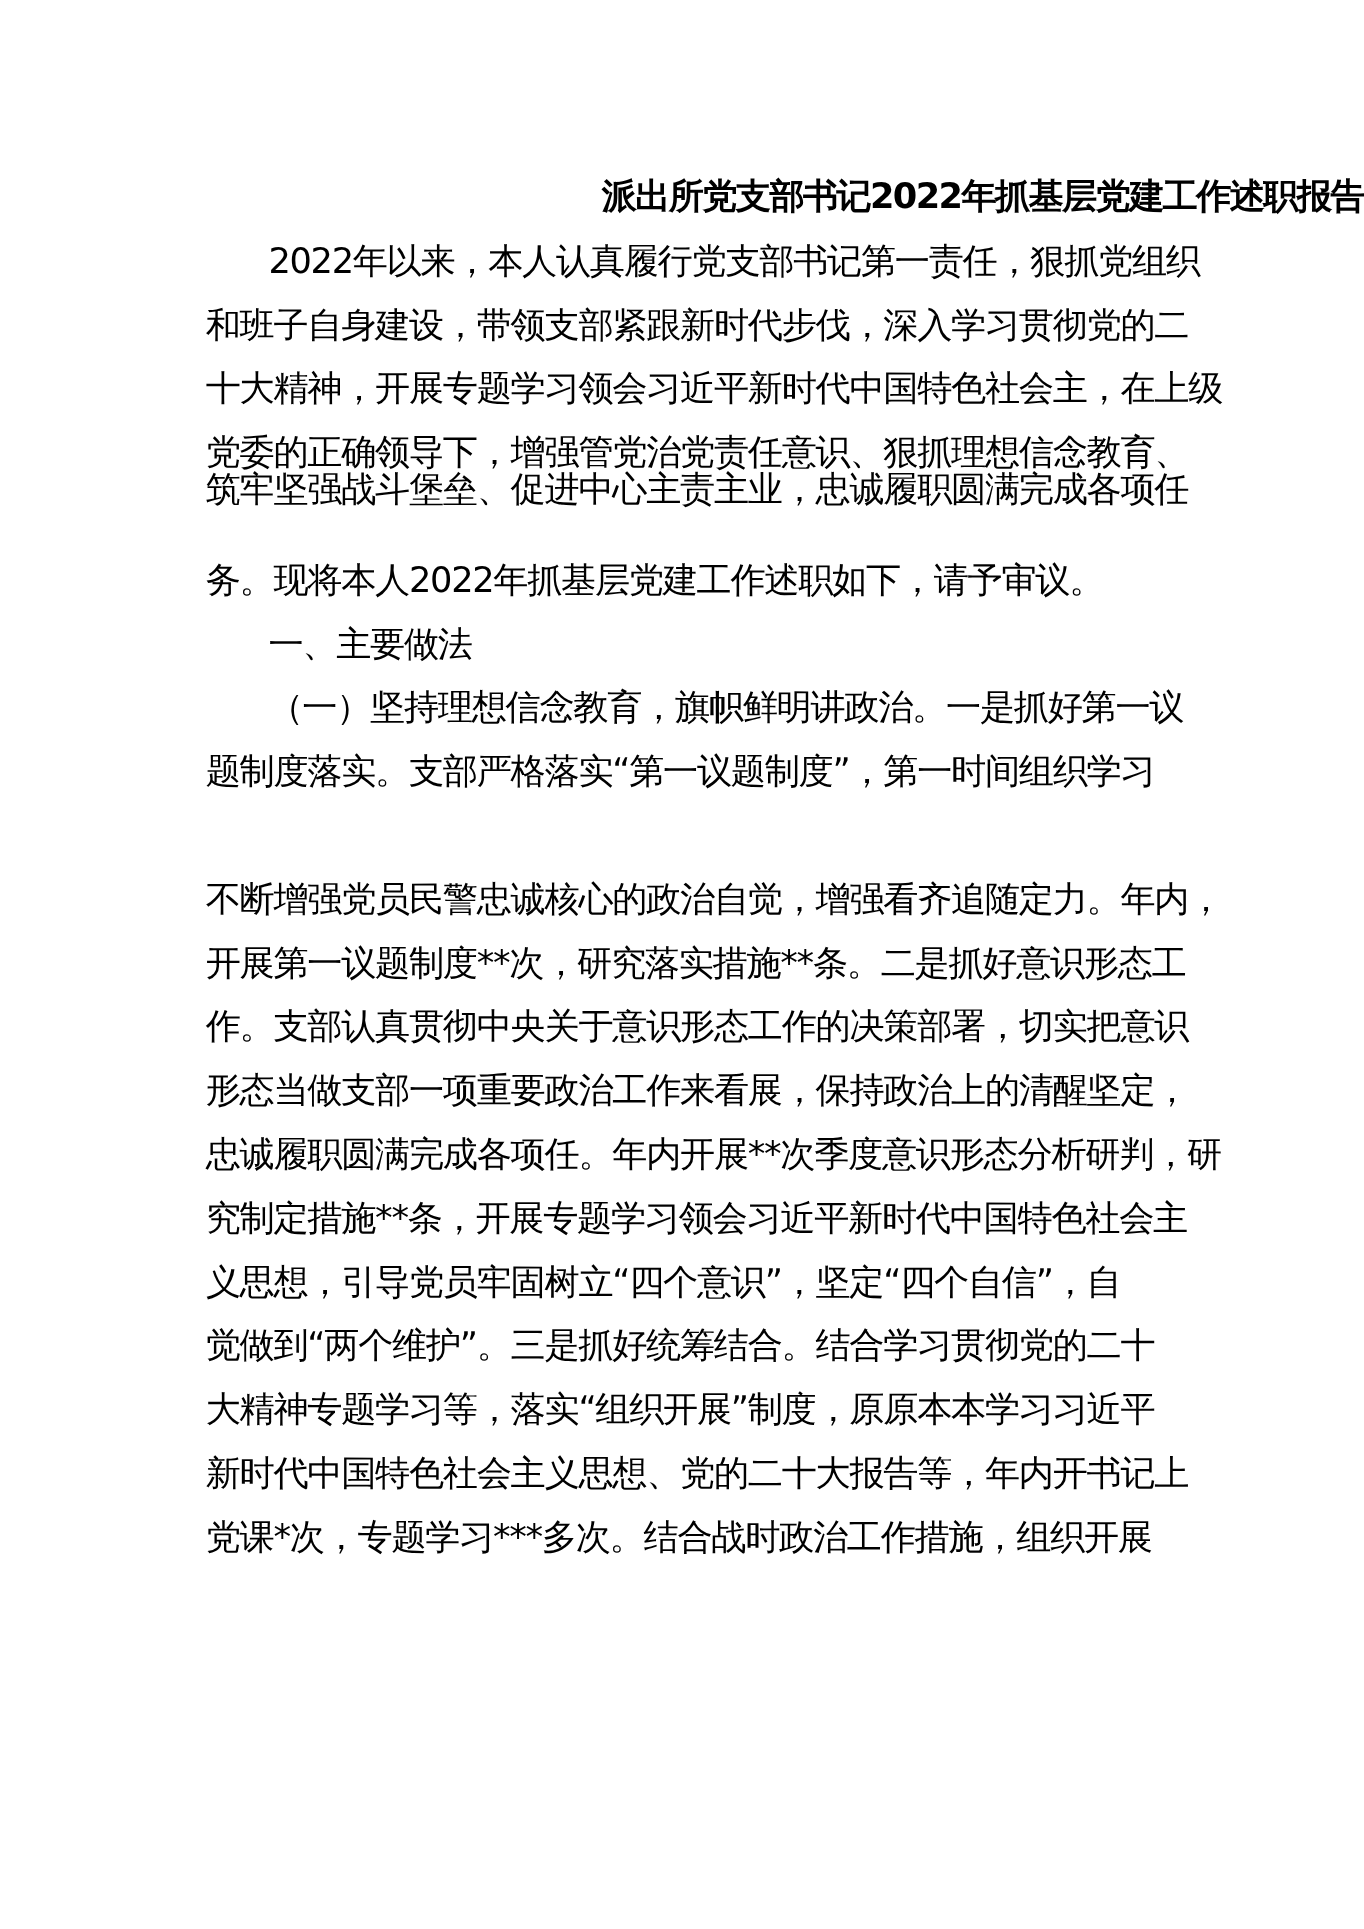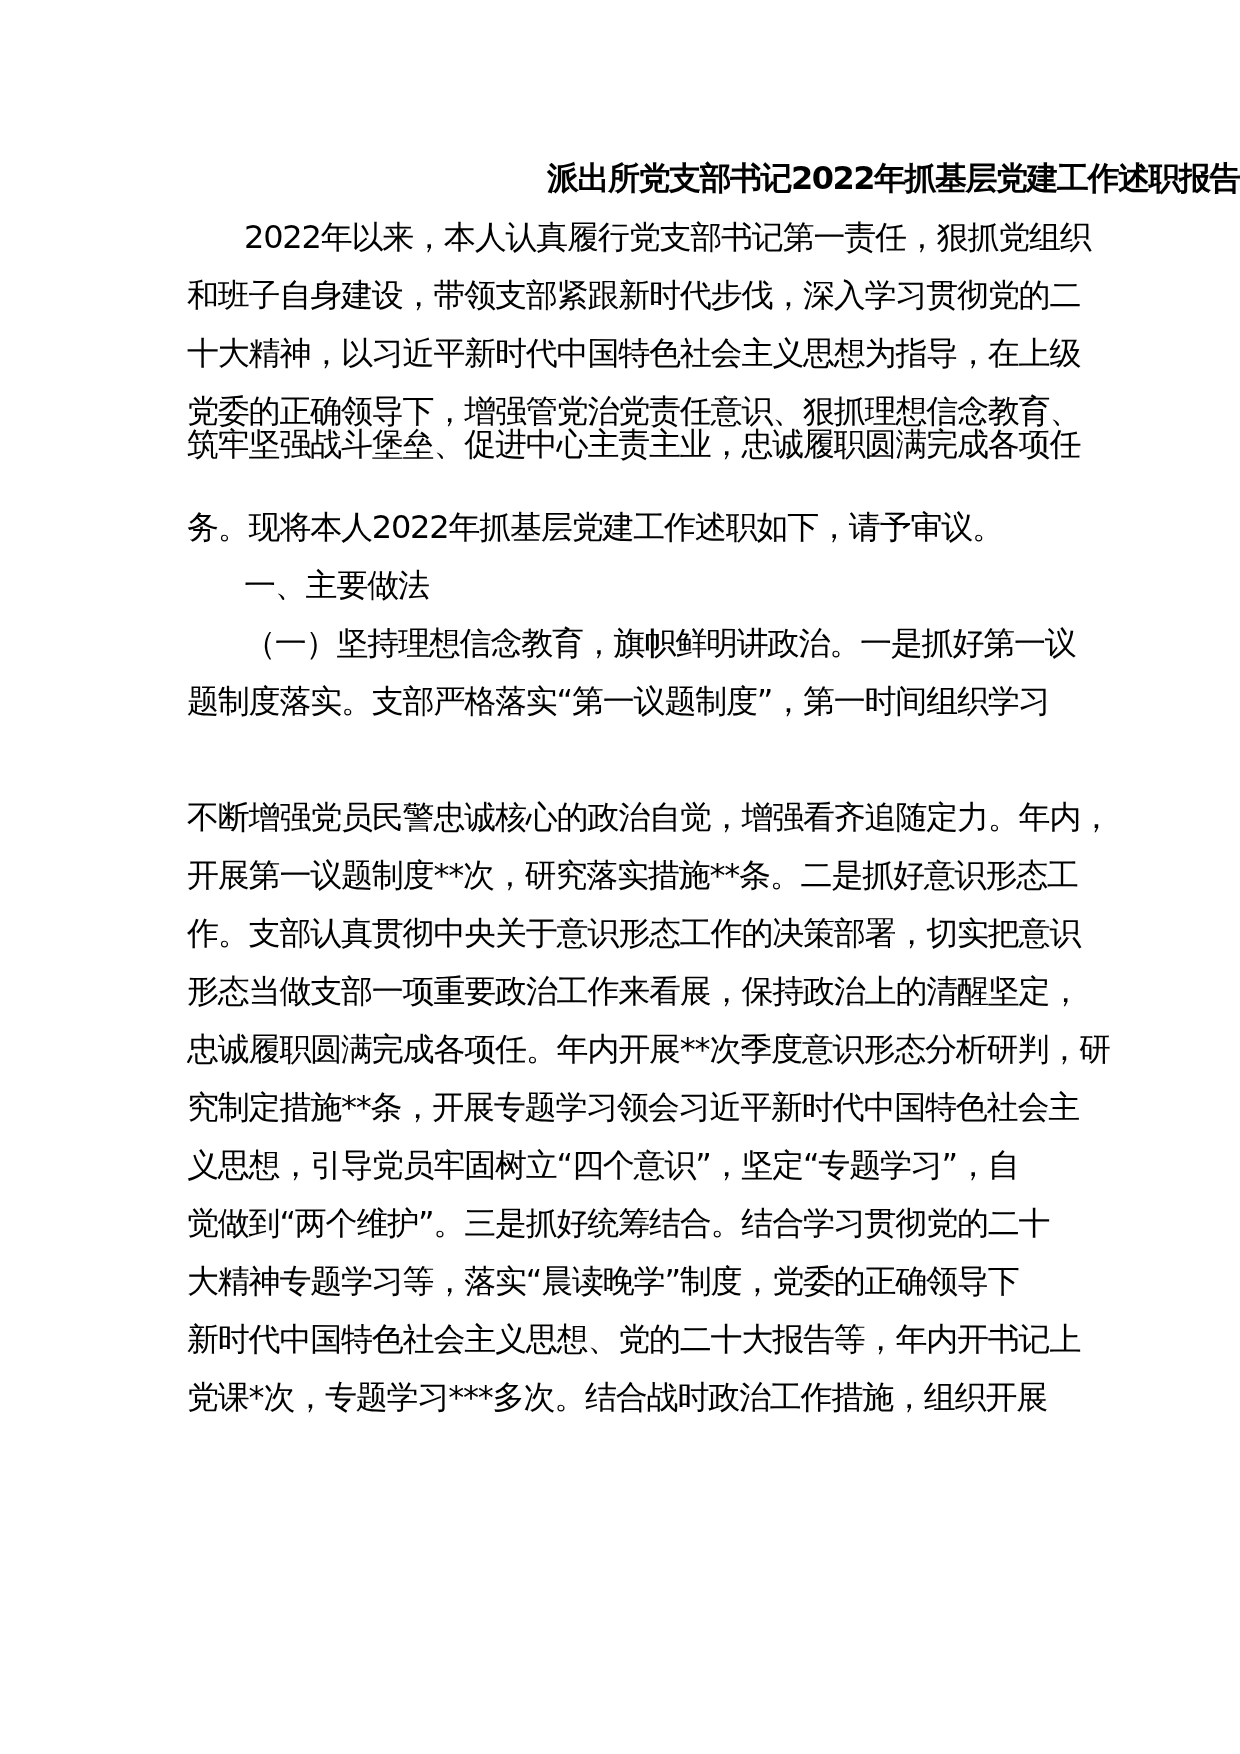--- a/index.html
+++ b/index.html
@@ -51,31 +51,31 @@
     }
   </style>
 </head>
 <body>
 
 <div class="page">
   <div class="title">派出所党支部书记2022年抓基层党建工作述职报告</div>
 
   <div class="line indent" style="top:217px">2022年以来，本人认真履行党支部书记第一责任，狠抓党组织</div>
   <div class="line" style="top:275px">和班子自身建设，带领支部紧跟新时代步伐，深入学习贯彻党的二</div>
-  <div class="line" style="top:333px">十大精神，以习近平新时代中国特色社会主义思想为指导，在上级</div>
+  <div class="line" style="top:333px">十大精神，开展专题学习领会习近平新时代中国特色社会主，在上级</div>
   <div class="line" style="top:391px">党委的正确领导下，增强管党治党责任意识、狠抓理想信念教育、</div>
   <div class="line" style="top:424px">筑牢坚强战斗堡垒、促进中心主责主业，忠诚履职圆满完成各项任</div>
   <div class="line" style="top:507px">务。现将本人2022年抓基层党建工作述职如下，请予审议。</div>
   <div class="line indent" style="top:565px">一、主要做法</div>
   <div class="line indent" style="top:623px">（一）坚持理想信念教育，旗帜鲜明讲政治。一是抓好第一议</div>
   <div class="line" style="top:681px">题制度落实。支部严格落实“第一议题制度”，第一时间组织学习</div>
   <div class="line" style="top:797px">不断增强党员民警忠诚核心的政治自觉，增强看齐追随定力。年内，</div>
   <div class="line" style="top:855px">开展第一议题制度**次，研究落实措施**条。二是抓好意识形态工</div>
   <div class="line" style="top:913px">作。支部认真贯彻中央关于意识形态工作的决策部署，切实把意识</div>
   <div class="line" style="top:971px">形态当做支部一项重要政治工作来看展，保持政治上的清醒坚定，</div>
   <div class="line" style="top:1029px">忠诚履职圆满完成各项任。年内开展**次季度意识形态分析研判，研</div>
   <div class="line" style="top:1087px">究制定措施**条，开展专题学习领会习近平新时代中国特色社会主</div>
-  <div class="line" style="top:1145px">义思想，引导党员牢固树立“四个意识”，坚定“专题学习”，自</div>
+  <div class="line" style="top:1145px">义思想，引导党员牢固树立“四个意识”，坚定“四个自信”，自</div>
   <div class="line" style="top:1203px">觉做到“两个维护”。三是抓好统筹结合。结合学习贯彻党的二十</div>
-  <div class="line" style="top:1261px">大精神专题学习等，落实“晨读晚学”制度，党委的正确领导下</div>
+  <div class="line" style="top:1261px">大精神专题学习等，落实“组织开展”制度，原原本本学习习近平</div>
   <div class="line" style="top:1319px">新时代中国特色社会主义思想、党的二十大报告等，年内开书记上</div>
   <div class="line" style="top:1377px">党课*次，专题学习***多次。结合战时政治工作措施，组织开展</div>
 </div>
 
 </body></html>

